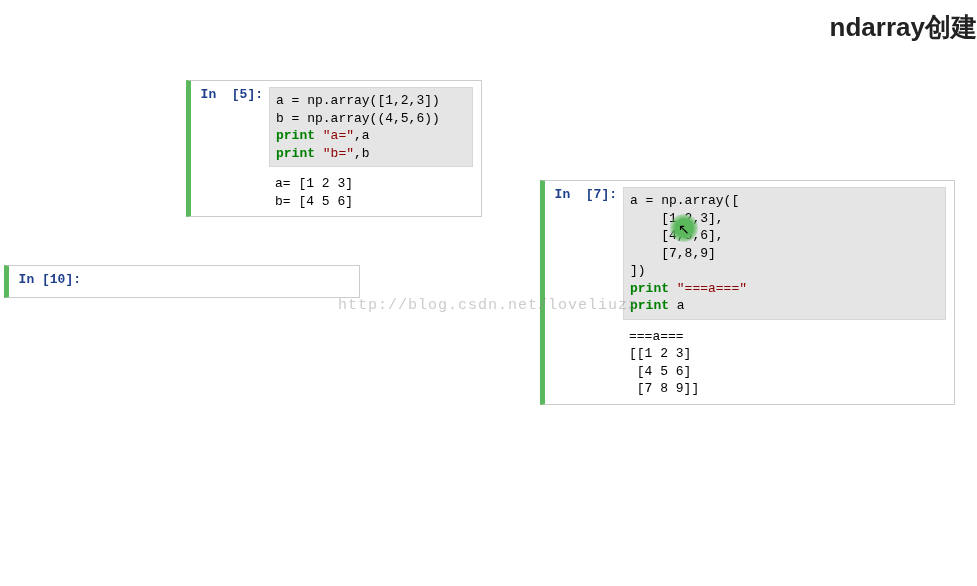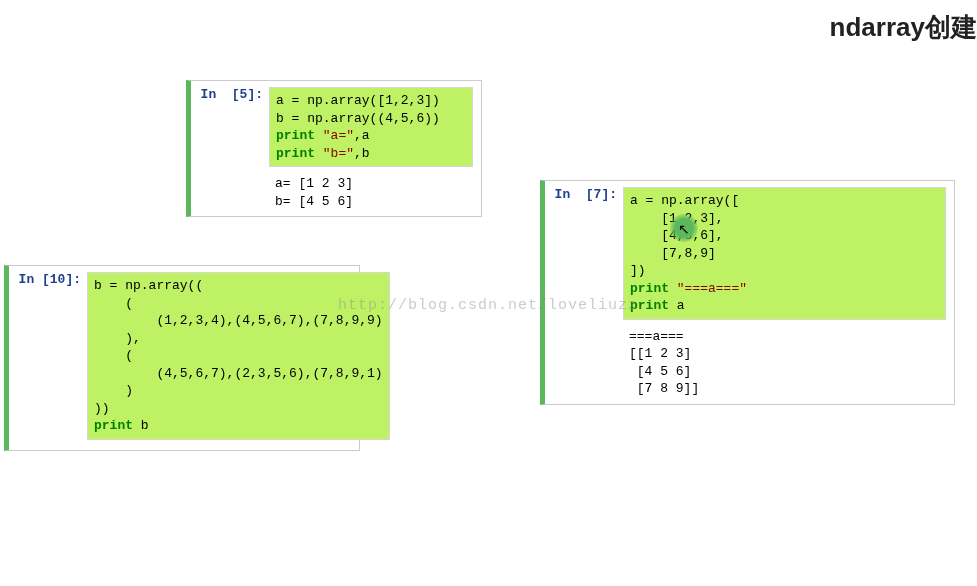--- a/index.html
+++ b/index.html
@@ -43,21 +43,21 @@
     flex: 0 0 66px;
     text-align: right;
     color: #1e3f8b;
     font-weight: bold;
     padding-right: 6px;
     white-space: pre;
     font-family: "Courier New", monospace;
   }
   .code-area {
     flex: 1;
-    background: #bef264;
+    background: #e5e5e5;
     border: 1px solid #d6d6d6;
     padding: 4px 6px;
     white-space: pre;
     font-family: "Courier New", monospace;
     line-height: 1.35;
     color: #000;
   }
   .output-area {
     margin-left: 72px;
     white-space: pre;
@@ -123,28 +123,19 @@
   </div>
   <div class="output-area">===a===
 [[1 2 3]
  [4 5 6]
  [7 8 9]]</div>
 </div>
 
 <div class="cell" style="top:265px; left:4px; width:356px;">
   <div class="row">
     <div class="prompt">In [10]:</div>
-    <div class="code-area"><span class="txt">b = np.array((</span>
-<span class="txt">    (</span>
-<span class="txt">        (1,2,3,4),(4,5,6,7),(7,8,9,9)</span>
-<span class="txt">    ),</span>
-<span class="txt">    (</span>
-<span class="txt">        (4,5,6,7),(2,3,5,6),(7,8,9,1)</span>
-<span class="txt">    )</span>
-<span class="txt">))</span>
-<span class="kw">print </span><span class="txt">b</span></div>
   </div>
 </div>
 
 <div class="watermark">http://blog.csdn.net/loveliuzz</div>
 
 <div class="cursor-highlight" style="top:214px; left:670px;"></div>
 <div class="cursor-arrow" style="top:221px; left:678px;">↖</div>
 
 </body></html>

